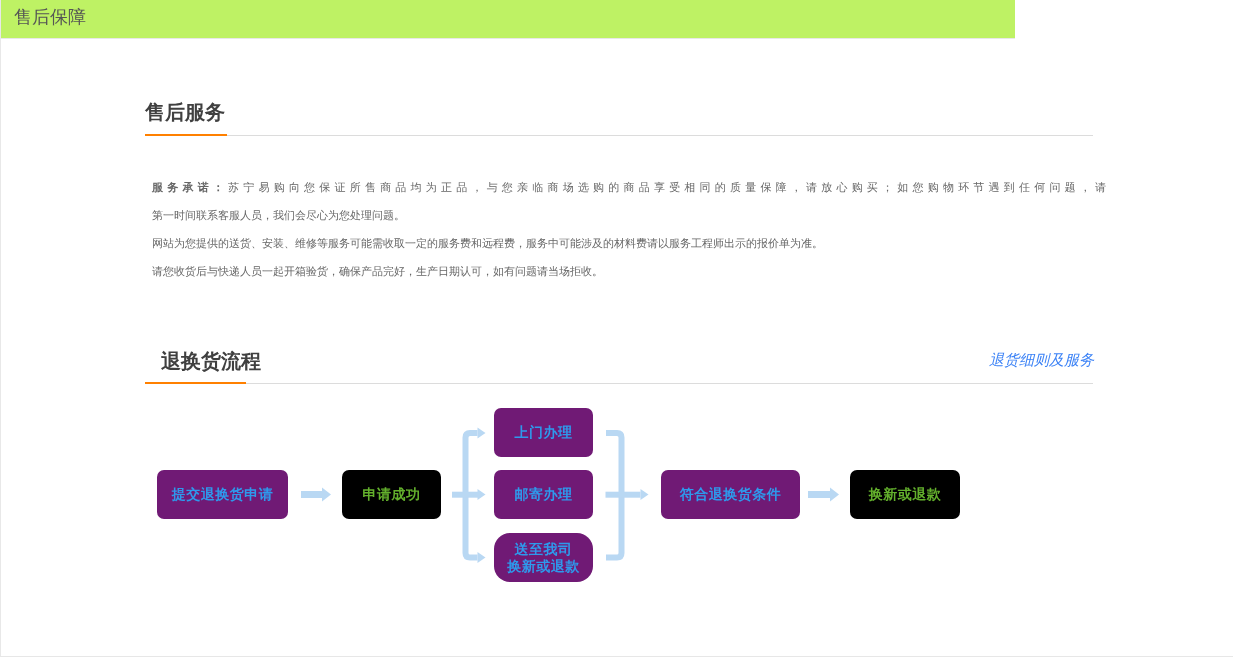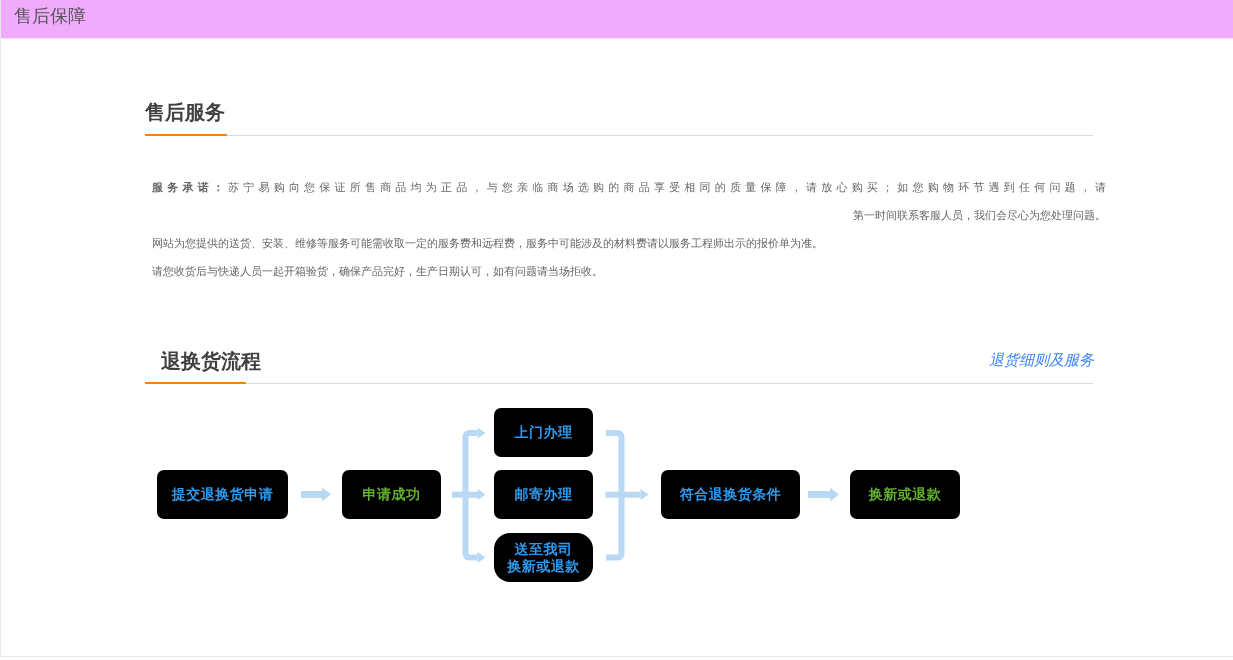--- a/index.html
+++ b/index.html
@@ -9,42 +9,42 @@
     font-family: "Liberation Sans", sans-serif;
     -webkit-font-smoothing: antialiased;
   }
   .abs { position: absolute; }
 
   
   .panel-border-left { left: 0; top: 0; width: 1px; height: 656px; background: #e8e8e8; }
   .panel-border-bottom { left: 0; top: 656px; width: 1233px; height: 1px; background: #e7e7e7; }
 
   
-  .tabbar { left: 1px; top: 0; width: 1232px; height: 39px; border-bottom: 1px solid #e8e8e8; background: #f0abfc; font-family: Liberation Mono, monospace; }
+  .tabbar { left: 1px; top: 0; width: 1014px; height: 39px; border-bottom: 1px solid #e8e8e8; background: #bef264; }
   .tab-active { position: absolute; left: 13px; top: 0; height: 38px; line-height: 35px; font-size: 18px; color: #555555; cursor: pointer; }
 
   
   .h-text { font-size: 20px; font-weight: bold; color: #404040; line-height: 20px; white-space: nowrap; }
   .h-rule-gray { height: 1px; background: #dcdcdc; width: 948px; }
   .h-rule-orange { height: 2px; background: #ff8000; }
 
   
   .para-line { left: 152px; width: 954px; height: 28px; line-height: 28px; font-size: 11px; color: #666666; white-space: nowrap; }
   .para-justify { white-space: normal; text-align: justify; text-align-last: justify; }
   .para-lead { font-weight: bold; }
 
   
   .detail-link { font-size: 15px; color: #3b82f6; text-decoration: none; line-height: 20px; cursor: pointer; white-space: nowrap; font-style: italic; }
 
   
   .fbox {
     display: flex; align-items: center; justify-content: center; text-align: center;
     border-radius: 7px; font-size: 14px; font-weight: bold; line-height: 16.5px; letter-spacing: 0.5px;
   }
-  .fbox-blue { background: #000000; color: #2e99ec; }
+  .fbox-blue { background: #701a75; color: #2e99ec; }
   .fbox-green { background: #000000; color: #63b02c; }
 
   svg.connectors { pointer-events: none; }
 </style>
 </head>
 <body>
 
 <div class="abs panel-border-left"></div>
 <div class="abs panel-border-bottom"></div>
 
@@ -52,21 +52,21 @@
   <span class="tab-active">售后保障</span>
 </div>
 
 <div class="abs h-text" style="left:145px; top:102px;">售后服务</div>
 <div class="abs h-rule-gray" style="left:145px; top:135px;"></div>
 <div class="abs h-rule-orange" style="left:145px; top:134px; width:82px;"></div>
 
 <div class="abs para-line para-justify" style="top:173px;">
   <span class="para-lead">服务承诺：</span><span>苏宁易购向您保证所售商品均为正品，与您亲临商场选购的商品享受相同的质量保障，请放心购买；如您购物环节遇到任何问题，请</span>
 </div>
-<div class="abs para-line" style="top:201px;text-align:right;">第一时间联系客服人员，我们会尽心为您处理问题。</div>
+<div class="abs para-line" style="top:201px;">第一时间联系客服人员，我们会尽心为您处理问题。</div>
 <div class="abs para-line" style="top:229px;">网站为您提供的送货、安装、维修等服务可能需收取一定的服务费和远程费，服务中可能涉及的材料费请以服务工程师出示的报价单为准。</div>
 <div class="abs para-line" style="top:257px;">请您收货后与快递人员一起开箱验货，确保产品完好，生产日期认可，如有问题请当场拒收。</div>
 
 <div class="abs h-text" style="left:161px; top:351px;">退换货流程</div>
 <a class="abs detail-link" style="right:139px; top:350px;">退货细则及服务</a>
 <div class="abs h-rule-gray" style="left:145px; top:383px;"></div>
 <div class="abs h-rule-orange" style="left:145px; top:382px; width:101px;"></div>
 
 <div class="abs fbox fbox-blue" style="left:157px; top:470px; width:131px; height:49px;">提交退换货申请</div>
 <div class="abs fbox fbox-green" style="left:342px; top:470px; width:99px; height:49px;">申请成功</div>

